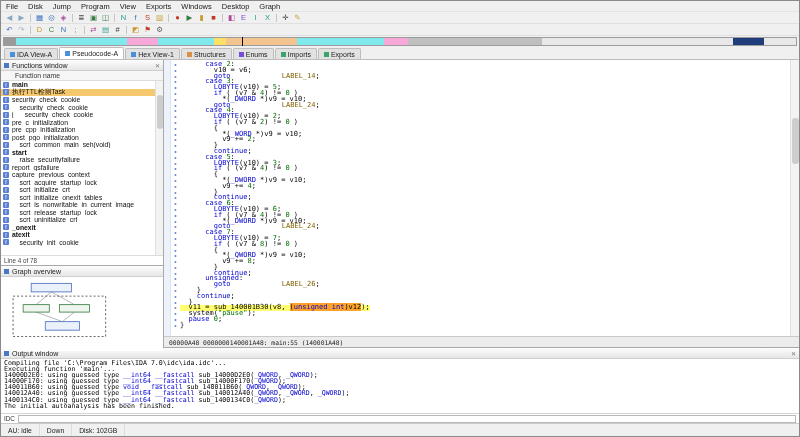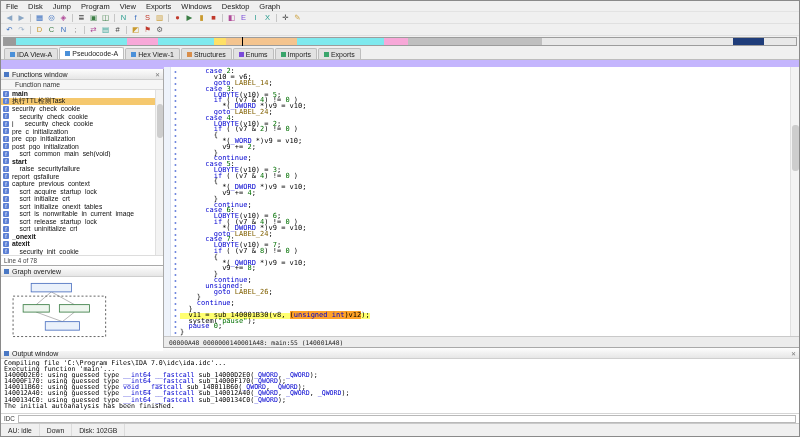--- a/index.html
+++ b/index.html
@@ -37,21 +37,21 @@
   
   .tabbar { height:13px; flex:none; display:flex; align-items:flex-end; gap:1px;
     padding:1px 3px 0; background:#f0f0f0; border-bottom:1px solid #bdbdbd; font-size:7px; }
   .tab { display:flex; align-items:center; gap:2px; padding:1px 5px; height:11px;
     background:#e2e2e2; border:1px solid #bdbdbd; border-bottom:none;
     border-radius:2px 2px 0 0; color:#222; white-space:nowrap; }
   .tab.active { background:#ffffff; height:12px; }
   .tab-icon { width:5px; height:5px; display:inline-block; flex:none; }
 
   
-  .main { flex:1; min-height:0; display:flex; background:#c4b5fd;align-items:flex-end; }
+  .main { flex:1; min-height:0; display:flex; background:#c4b5fd; }
 
   .left-pane { width:163px; flex:none; display:flex; flex-direction:column;
     border-right:1px solid #a9a9a9; min-height:0; background:#fff; }
   .pane-title { height:11px; flex:none; display:flex; align-items:center; gap:3px;
     background:linear-gradient(#fdfdfd,#e6e6e6); border-bottom:1px solid #cfcfcf;
     font-size:7px; color:#222; padding:0 3px; }
   .pane-title .ptic { width:5px; height:5px; background:#4a78c4; flex:none; }
   .pane-title .close { margin-left:auto; color:#777; font-size:6px; }
   .col-header { height:10px; flex:none; background:#f6f6f6; border-bottom:1px solid #ddd;
     font-size:6.8px; color:#333; display:flex; align-items:center; padding-left:14px; }
@@ -80,21 +80,21 @@
   .code-area { flex:1; min-height:0; display:flex; overflow:hidden; background:#fff; }
   .code-margin { width:7px; flex:none; background:#eef3fb; border-right:1px solid #dde3ee; }
   .code-lines { flex:1; min-width:0; overflow:hidden; padding-top:2px;
     font-family:"DejaVu Sans Mono", monospace; font-size:7px; line-height:5.8px; color:#000; }
   .code-line { display:flex; height:5.8px; }
   .gutter { width:9px; flex:none; color:#4a66d4; font-size:4px; line-height:5.8px; text-align:center; }
   .code-text { white-space:pre; }
   .kw  { color:#0000d0; }
   .ty  { color:#0000d0; }
   .num { color:#007000; }
-  .lbl { color:#806000; }
+  .lbl { color:#806000;margin-left:47px; }
   .str { color:#007000; }
   .hl  { background:#ffff70; }
   .hl-match { background:#ffa228; }
   .code-scroll { width:9px; flex:none; background:#f3f3f3; border-left:1px solid #e0e0e0; }
   .code-scroll .thumb { width:7px; margin:58px auto 0; height:46px; background:#cdcdcd; border-radius:3px; }
   .code-status { height:11px; flex:none; background:#ececec; border-top:1px solid #c9c9c9;
     font-family:"DejaVu Sans Mono", monospace; font-size:6.3px; color:#222;
     display:flex; align-items:center; padding:0 5px; }
 
   

